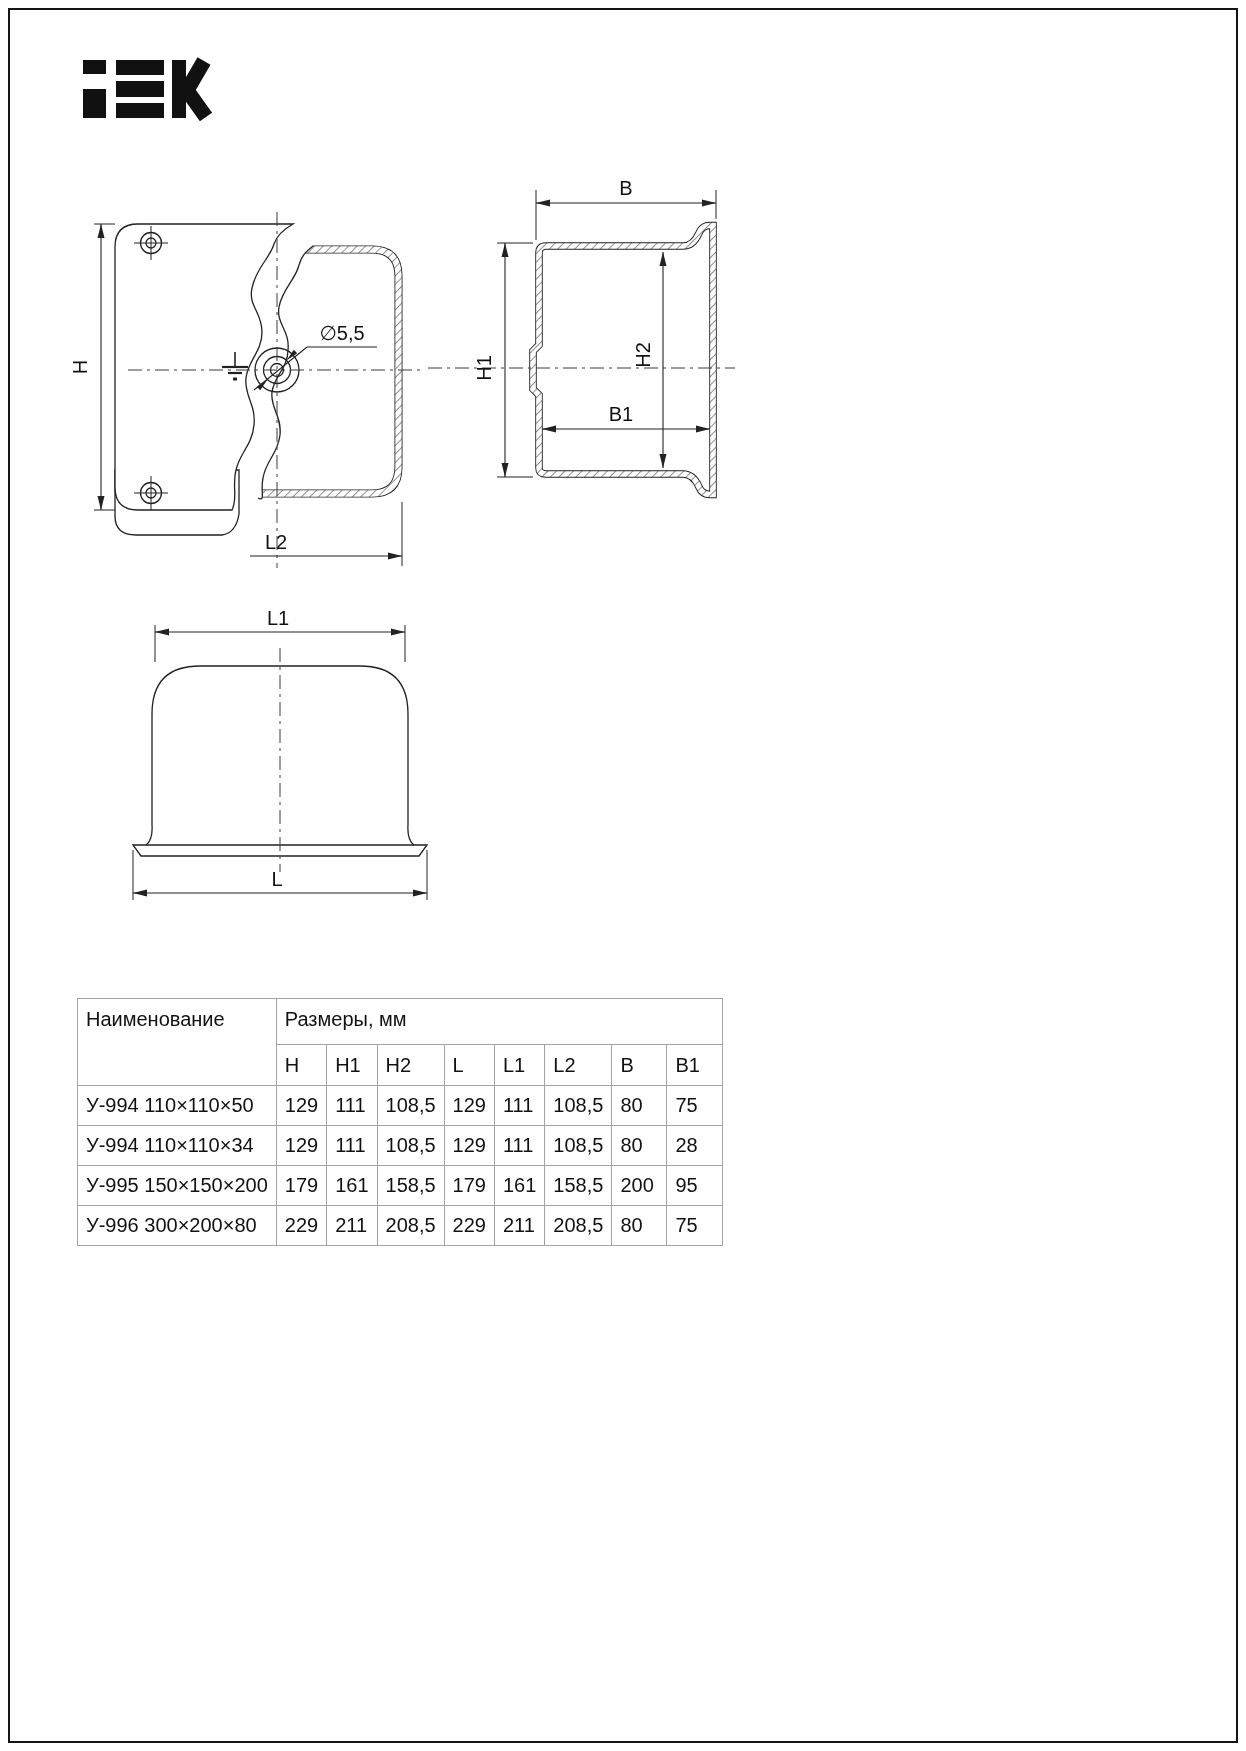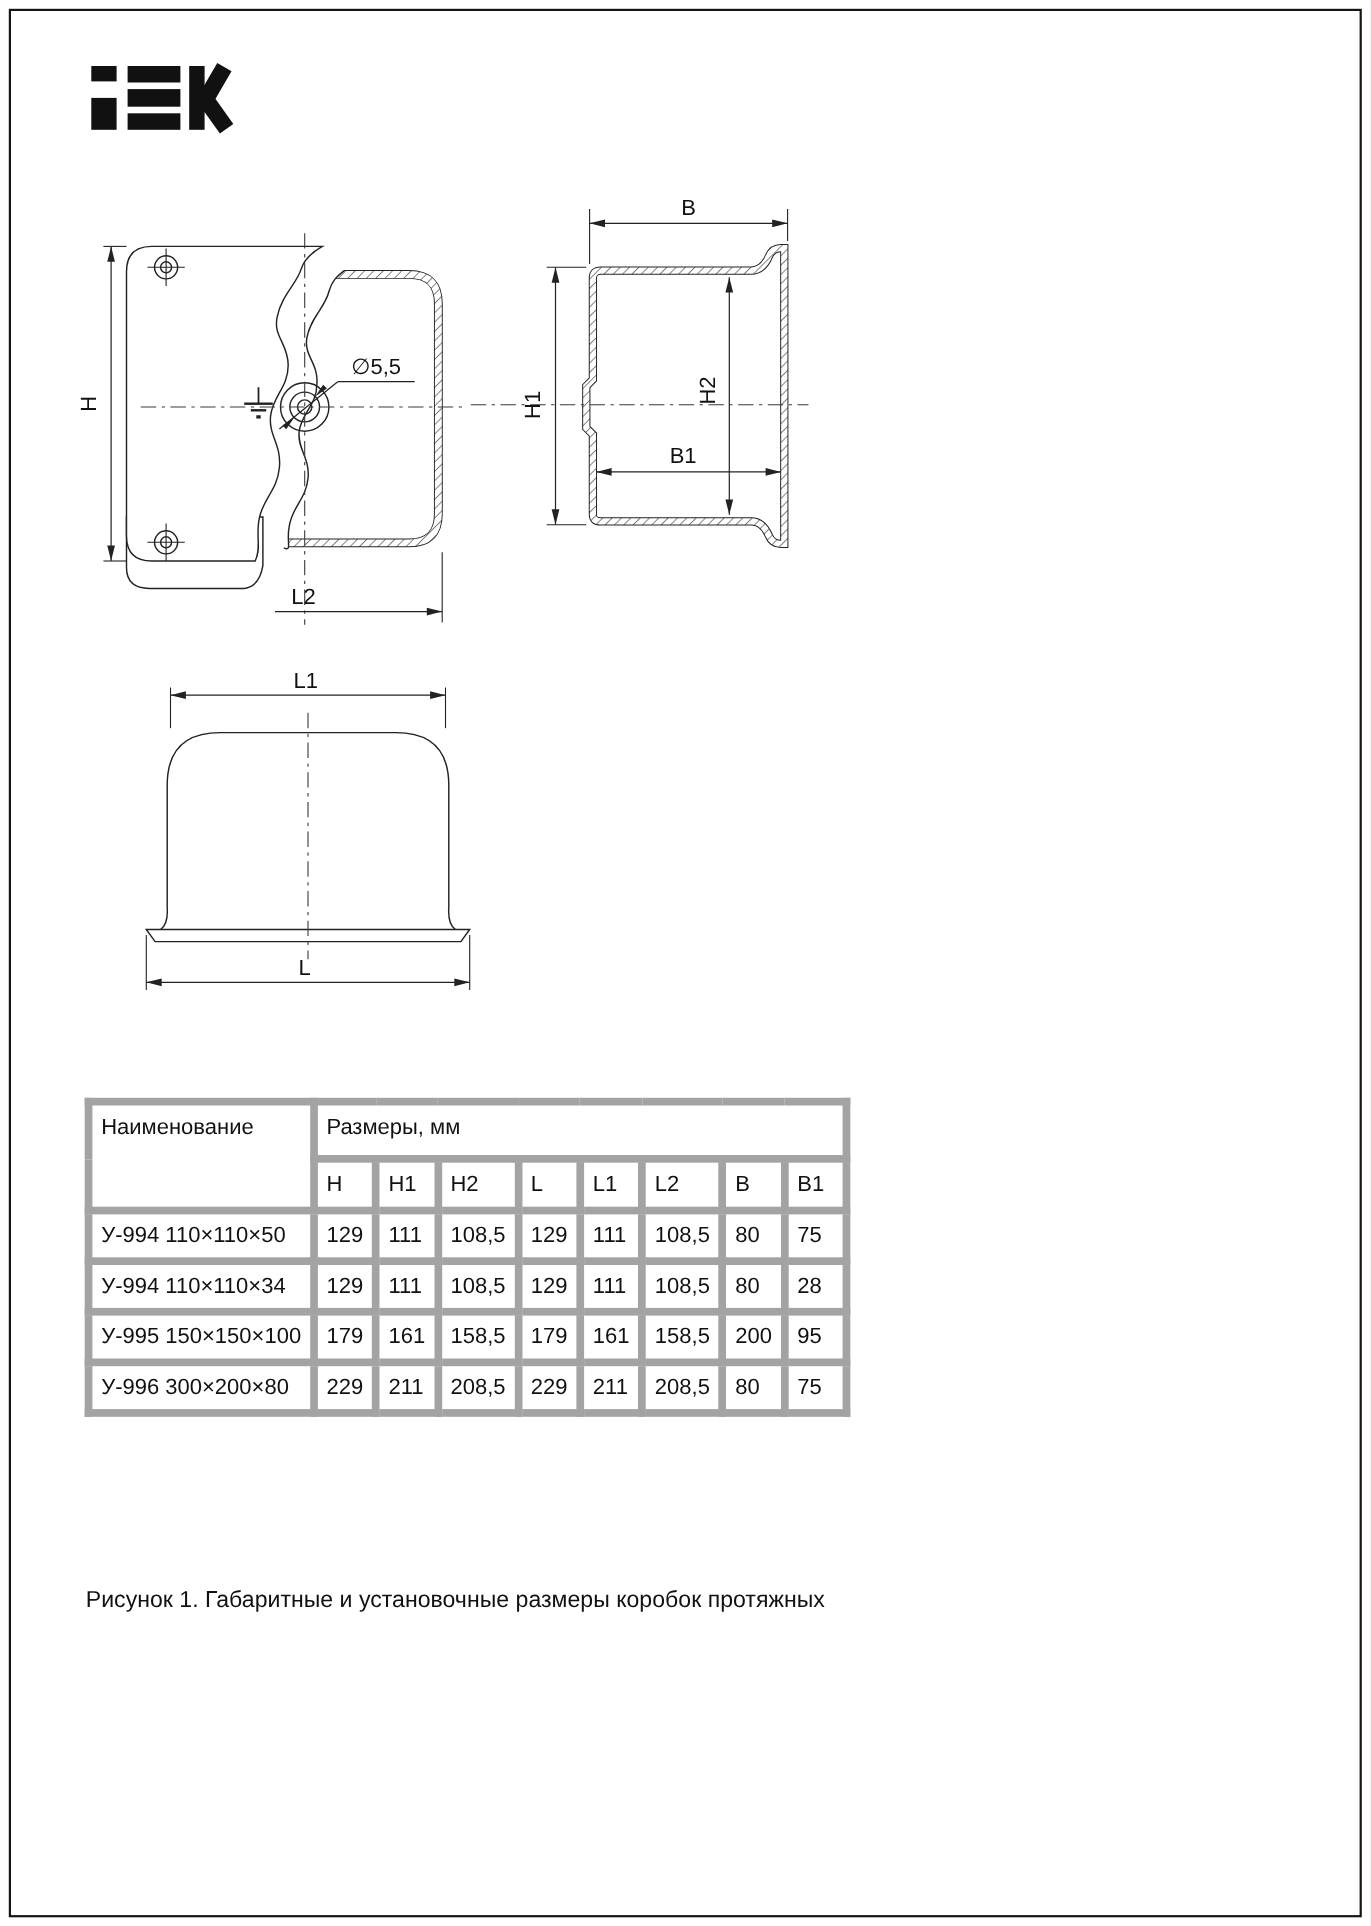--- a/index.html
+++ b/index.html
@@ -17,21 +17,21 @@
   .arr{fill:#222;stroke:none;}
   .band-edge{stroke:#222;fill:none;}
   .band-fill{fill:none;}
   .white{fill:#fff;stroke:none;}
   .plate{fill:#fff;stroke:#222;stroke-width:1.3;}
   .spec-table{
     position:absolute;left:77px;top:998px;border-collapse:collapse;table-layout:fixed;
     font-size:20px;color:#111;
   }
   .spec-table td,.spec-table th{
-    border:7px solid #a3a3a3;padding:6px 8px;text-align:left;font-weight:normal;
+    border:1px solid #a3a3a3;padding:6px 8px;text-align:left;font-weight:normal;
     vertical-align:middle;white-space:nowrap;overflow:hidden;
   }
   .spec-table th{vertical-align:top;padding-top:9px;}
   .spec-table .h1row th{height:30px;}
   .spec-table .h2row td{height:28px;}
   .spec-table tr.data td{height:27px;}
   .caption{position:absolute;left:78px;top:1443px;font-size:21px;color:#111;}
 </style>
 </head>
 <body>
@@ -240,21 +240,21 @@
       <td>129</td>
       <td>111</td>
       <td>108,5</td>
       <td>129</td>
       <td>111</td>
       <td>108,5</td>
       <td>80</td>
       <td>28</td>
     </tr>
     <tr class="data">
-      <td>У-995 150×150×100</td>
+      <td>У-995 150×150×200</td>
       <td>179</td>
       <td>161</td>
       <td>158,5</td>
       <td>179</td>
       <td>161</td>
       <td>158,5</td>
       <td>200</td>
       <td>95</td>
     </tr>
     <tr class="data">
@@ -264,14 +264,13 @@
       <td>208,5</td>
       <td>229</td>
       <td>211</td>
       <td>208,5</td>
       <td>80</td>
       <td>75</td>
     </tr>
   </tbody>
     </table>
 
-  <div class="caption">Рисунок 1. Габаритные и установочные размеры коробок протяжных</div>
 </div>
 
 </body></html>

